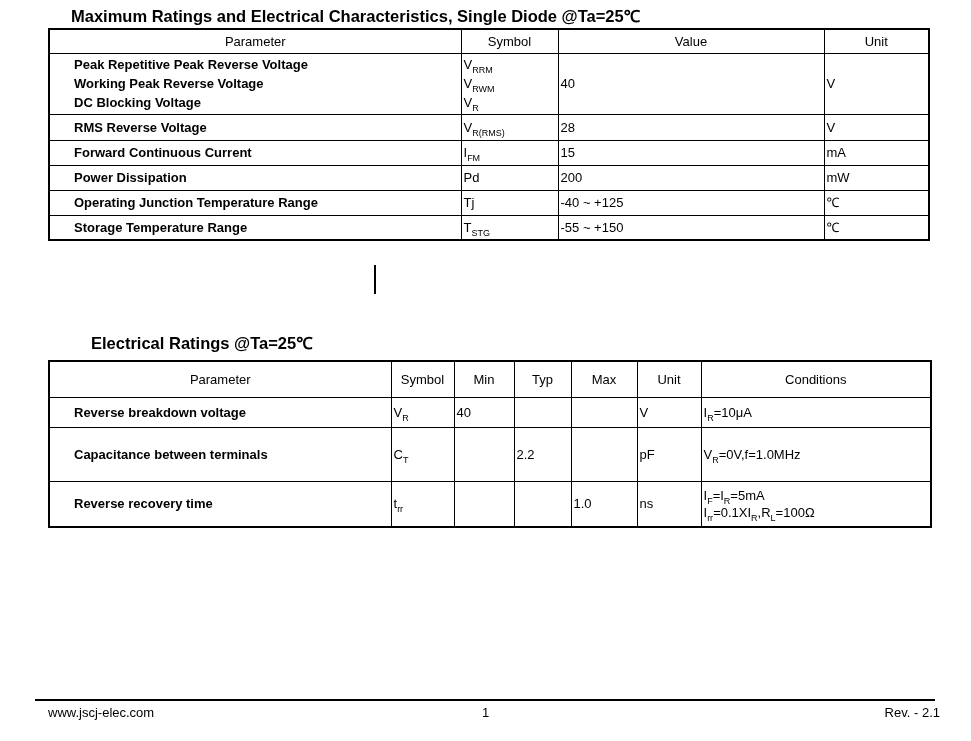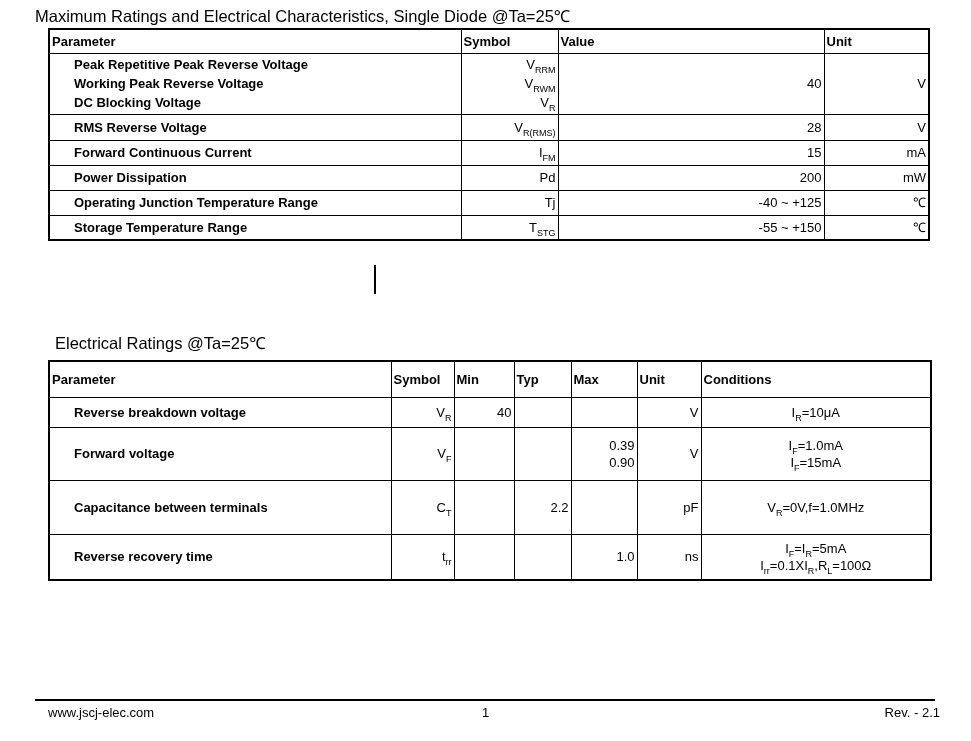--- a/index.html
+++ b/index.html
@@ -7,34 +7,35 @@
     position:relative;
     width:971px;height:741px;
     background:#ffffff;
     color:#000;
     font-family:"Liberation Sans",sans-serif;
     overflow:hidden;
   }
   .title{
     position:absolute;
     font-size:16.5px;
-    font-weight:normal;
+    font-weight:bold;
     white-space:nowrap;
+    margin-left:36px;
   }
   .title1{left:35px;top:4px;}
   .title2{left:55px;top:331px;}
 
   table{border-collapse:collapse;table-layout:fixed;position:absolute;}
   td{border:1px solid #000;font-size:13px;padding:0 2px;overflow:hidden;}
   .t1{left:48px;top:28px;border:2px solid #000;}
   .t2{left:48px;top:360px;border:2px solid #000;}
-  td.hc{font-weight:bold;vertical-align:middle;}
+  td.hc{font-weight:normal;text-align:center;vertical-align:middle;}
   td.param{text-align:left;padding-left:24px;font-weight:bold;vertical-align:middle;line-height:19px;}
-  td.c{text-align:right;vertical-align:middle;line-height:19px;}
-  td.cond{text-align:center;vertical-align:middle;line-height:17px;}
+  td.c{text-align:left;vertical-align:middle;line-height:19px;}
+  td.cond{vertical-align:middle;line-height:17px;}
   sub{font-size:9px;line-height:0;}
 
   .artifact-vline{
     position:absolute;
     left:374px;top:265px;
     width:2px;height:29px;
     background:#000;
   }
 
   .footer-rule{
@@ -140,29 +141,20 @@
       </tr>
       <tr style="height:30px">
         <td class="param">Reverse breakdown voltage</td>
         <td class="c">V<sub>R</sub></td>
         <td class="c">40</td>
         <td class="c"></td>
         <td class="c"></td>
         <td class="c">V</td>
         <td class="cond">I<sub>R</sub>=10μA</td>
       </tr>
-      <tr style="height:53px">
-        <td class="param">Forward voltage</td>
-        <td class="c">V<sub>F</sub></td>
-        <td class="c"></td>
-        <td class="c"></td>
-        <td class="c" style="line-height:17px">0.39<br>0.90</td>
-        <td class="c">V</td>
-        <td class="cond">I<sub>F</sub>=1.0mA<br>I<sub>F</sub>=15mA</td>
-      </tr>
       <tr style="height:54px">
         <td class="param">Capacitance between terminals</td>
         <td class="c">C<sub>T</sub></td>
         <td class="c"></td>
         <td class="c">2.2</td>
         <td class="c"></td>
         <td class="c">pF</td>
         <td class="cond">V<sub>R</sub>=0V,f=1.0MHz</td>
       </tr>
       <tr style="height:46px">

